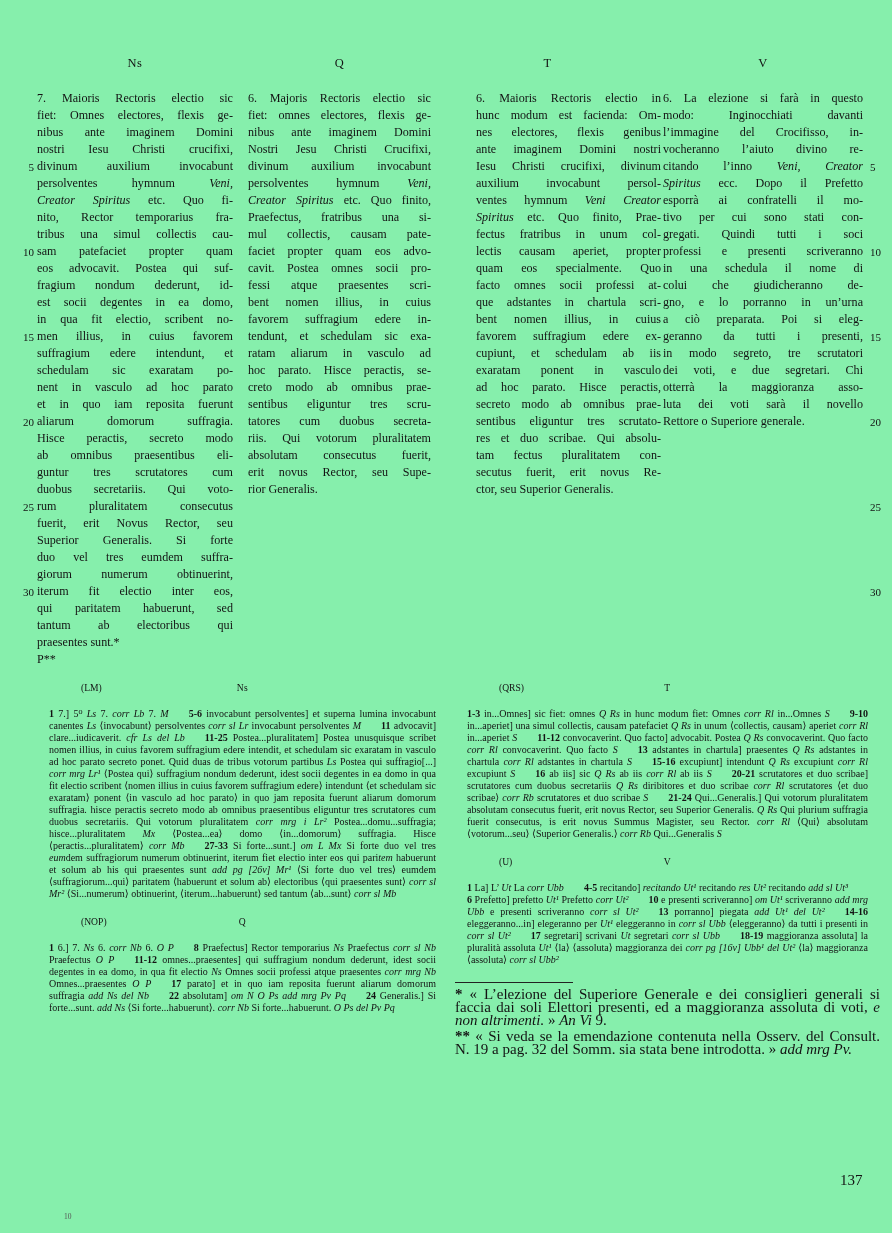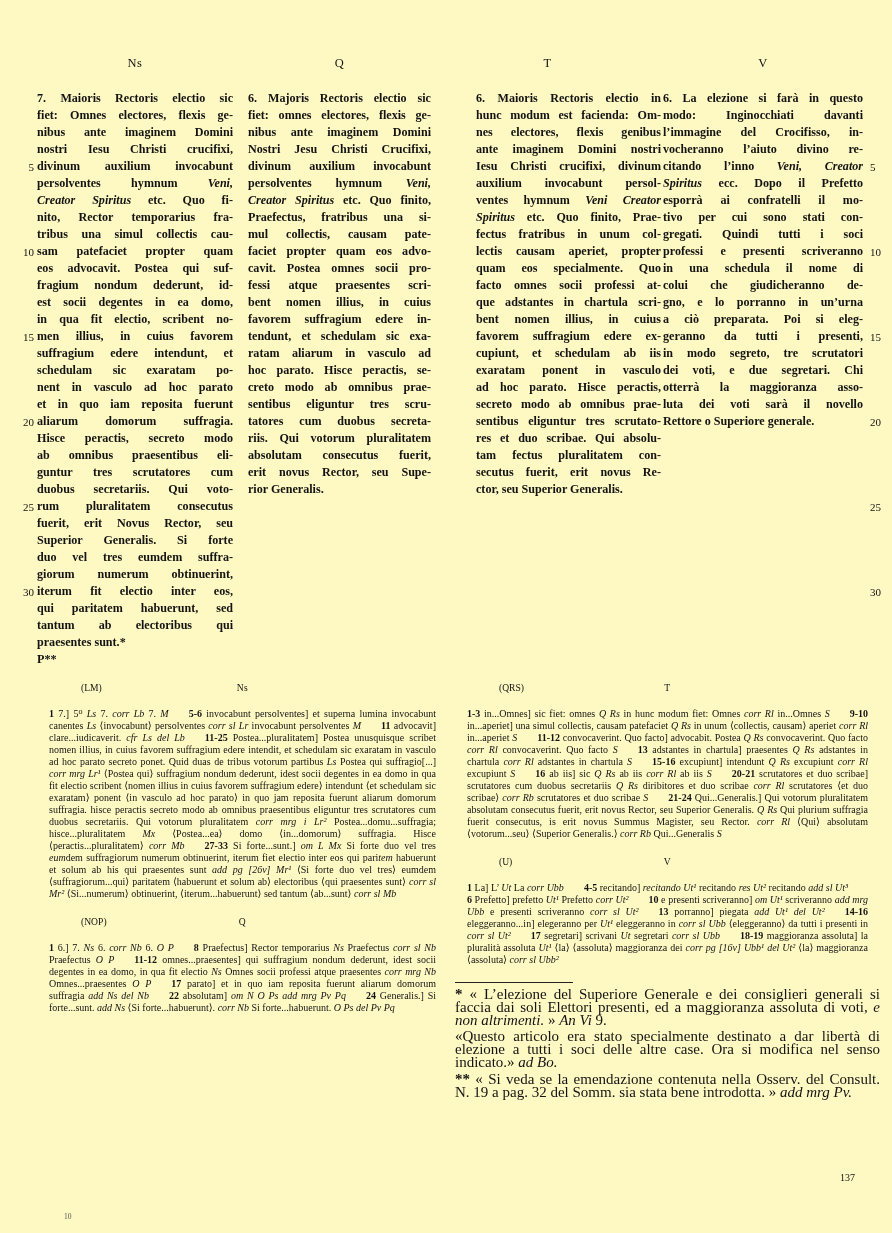--- a/index.html
+++ b/index.html
@@ -1,22 +1,22 @@
 <!DOCTYPE html>
 <html><head>
 <meta charset="utf-8">
 <style>
   html,body{margin:0;padding:0;background:#e8e8e6;}
-  .page{position:relative;width:892px;height:1233px;background:#fef9c3;color:#131313;
+  .page{position:relative;width:892px;height:1233px;background:#86efac;color:#131313;
         font-family:"Liberation Serif","DejaVu Serif",serif;overflow:hidden;}
   
   .col-header{position:absolute;top:56px;height:16px;text-align:center;
               font-size:12.5px;letter-spacing:.5px;}
   
-  .text-col{position:absolute;top:90px;font-weight:bold;}
+  .text-col{position:absolute;top:90px;}
   .line{font-size:12.1px;line-height:17px;height:17px;text-align:justify;
         text-align-last:justify;white-space:normal;overflow:visible;}
   .line.end{text-align-last:left;}
   .line i{font-style:italic;}
   
   .mnum{position:absolute;top:90px;width:26px;}
   .mnum-block{height:85px;display:flex;align-items:flex-end;}
   .mnum.left .mnum-block{justify-content:flex-end;}
   .mnum.right .mnum-block{justify-content:flex-start;}
   .mnum-label{font-size:11px;line-height:15px;}
@@ -26,21 +26,21 @@
   .app-head{position:relative;height:14px;margin-bottom:2px;}
   .app-siglum{position:absolute;left:0;top:0;font-size:9.6px;padding-left:44px;}
   .app-witness{display:block;text-align:center;font-size:9.6px;letter-spacing:.5px;}
   .app-text{margin:12px;font-size:10px;line-height:12px;text-align:justify;}
   .app-text i,.fn i{font-style:italic;}
   .app-text b{font-weight:bold;}
   
   .footnotes{margin-top:8px;}
   .fn-rule{width:118px;height:1px;background:#222;margin:0 0 5px 0;}
   .fn{margin:0 0 4px 0;font-size:15px;line-height:12.8px;text-align:justify;}
-  .page-number{position:absolute;left:840px;top:1172px;font-size:10px;}
+  .page-number{position:absolute;left:840px;top:1172px;font-size:15px;}
   .signature{position:absolute;left:64px;top:1212px;font-size:7.5px;color:#555;}
 </style>
 </head>
 <body>
 
 <div class="page">
 
   <div class="col-header" style="left:37px;width:196px">Ns</div>
   <div class="col-header" style="left:248px;width:183px">Q</div>
   <div class="col-header" style="left:455px;width:185px">T</div>
@@ -251,21 +251,20 @@
             <span class="app-witness">V</span>
           </div>
           <p class="app-text"><b>1</b> La] L’ <i>Ut</i> La <i>corr Ubb</i>  <b>4-5</b> recitando] <i>recitando</i> <i>Ut¹</i> recitando <i>res Ut²</i> recitando <i>add sl Ut³</i>  <b>6</b> Prefetto] prefetto <i>Ut¹</i> Prefetto <i>corr Ut²</i>  <b>10</b> e presenti scriveranno] <i>om Ut¹</i> scriveranno <i>add mrg Ubb</i> e presenti scriveranno <i>corr sl Ut²</i>  <b>13</b> porranno] piegata <i>add Ut¹ del Ut²</i>  <b>14-16</b> eleggeranno...in] elegeranno per <i>Ut¹</i> eleggeranno in <i>corr sl Ubb</i> ⟨eleggeranno⟩ da tutti i presenti in <i>corr sl Ut²</i>  <b>17</b> segretari] scrivani <i>Ut</i> segretari <i>corr sl Ubb</i>  <b>18-19</b> maggioranza assoluta] la pluralità assoluta <i>Ut¹</i> ⟨la⟩ ⟨assoluta⟩ maggioranza dei <i>corr pg [16v] Ubb¹</i> <i>del Ut²</i> ⟨la⟩ maggioranza ⟨assoluta⟩ <i>corr sl Ubb²</i></p>
         </section>
       </div>
     <div class="footnotes">
       <div class="fn-rule"></div>
       <div>
 
       <p class="fn"><b>*</b> « L’elezione del Superiore Generale e dei consiglieri generali si faccia dai soli Elettori presenti, ed a maggioranza assoluta di voti, <i>e non altrimenti.</i> » <i>An Vi</i> 9.</p>
-          <p class="fn">«Questo articolo era stato specialmente destinato a dar libertà di elezione a tutti i soci delle altre case. Ora si modifica nel senso indicato.» <i>ad Bo.</i></p>
           <p class="fn"><b>**</b> « Si veda se la emendazione contenuta nella Osserv. del Consult. N. 19 a pag. 32 del Somm. sia stata bene introdotta. » <i>add mrg Pv.</i></p>
         </div>
     </div>
   </div>
 
   <div class="page-number">137</div>
   <div class="signature">10</div>
 
 </div>
 

